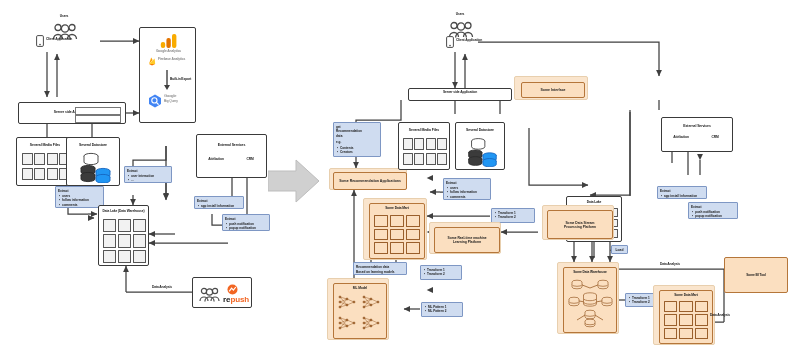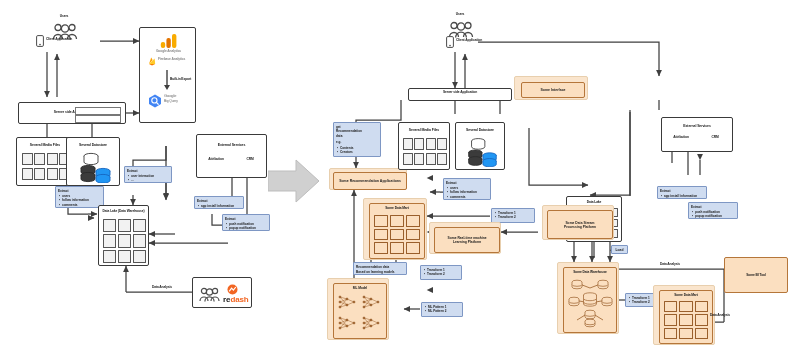--- a/index.html
+++ b/index.html
@@ -326,21 +326,21 @@
         <circle cx="10.5" cy="6" r="3.1"></circle>
           <path d="M5.9,15.5 a4.6,4.6 0 0 1 9.2,0"></path>
       </g>
     </svg>
     <svg style="position:absolute;left:34px;top:6px;" width="11" height="11" viewBox="0 0 11 11">
       <circle cx="5.5" cy="5.5" r="5" fill="#f26522"></circle>
       <path d="M2.2,7.4 L4.6,4.2 L6.4,6.1 L8.8,3" stroke="#fff" stroke-width="1.2" fill="none"></path>
     </svg>
     <div class="node" style="left:30px;top:17px;width:30px;height:9px;">
       <div class="lbl" style="font-size:8px;text-align:left;">
-        <span class="re">re</span><span class="redash">dash</span>
+        <span class="re">re</span><span class="redash">push</span>
       </div>
     </div>
   </div>
 
   <div class="node" style="left:442px;top:13px;width:36px;height:5px;">
     <div class="lbl tiny">Users</div>
   </div>
   <svg class="node" style="left:448px;top:20px;" width="26" height="18" viewBox="0 0 26 18">
     <g fill="none" stroke="#4a4a4a" stroke-width="1.3">
       <circle cx="6" cy="5.5" r="3"></circle>

